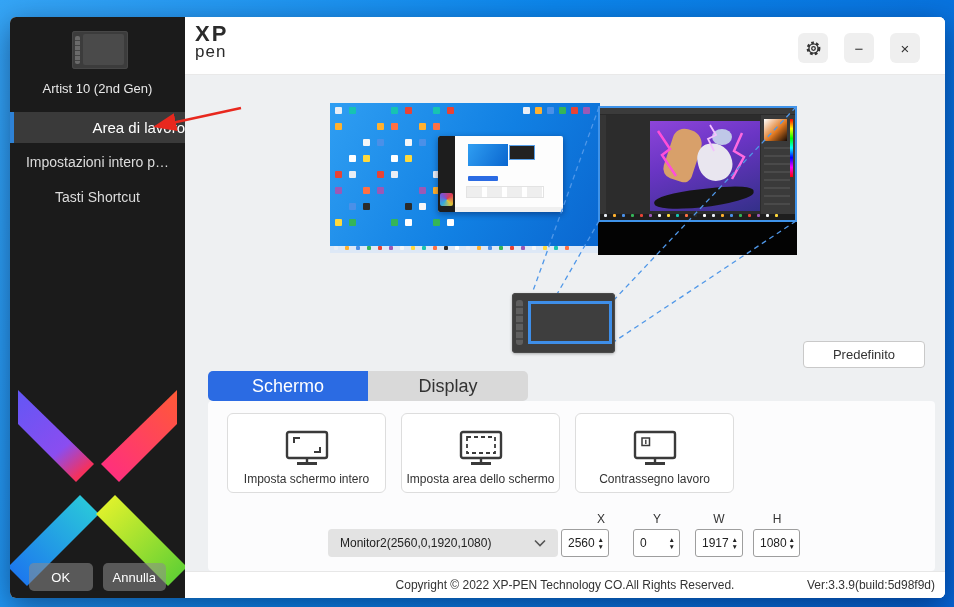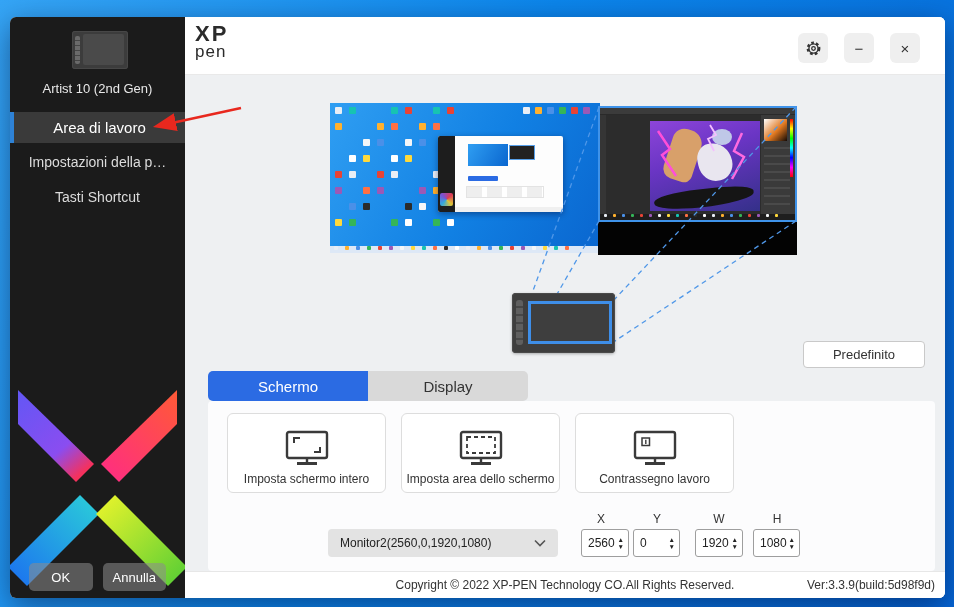--- a/index.html
+++ b/index.html
@@ -87,21 +87,21 @@
   .tablet .active-area { position:absolute; left:16px; top:8px; width:84px; height:43px;
             border:3px solid #3e8ee8; }
 
   .default-btn { position:absolute; left:618px; top:324px; width:122px; height:27px; background:#fff;
             border:1px solid #c9c9c9; border-radius:4px; font-size:13px; color:#333;
             display:flex; align-items:center; justify-content:center; cursor:pointer; }
 
   
   .tabs { position:absolute; left:23px; top:354px; display:flex; border-radius:5px; overflow:hidden; z-index:3; }
   .tab { width:160px; height:30px; display:flex; align-items:center; justify-content:center;
-         font-size:15px; background:#d9d9d9; color:#333; cursor:pointer; }
+         font-size:18px; background:#d9d9d9; color:#333; cursor:pointer; }
   .tab.active { background:#2b6be3; color:#fff; }
   .panel { position:absolute; left:23px; top:384px; width:727px; height:170px; background:#fcfcfd;
            border-radius:4px; z-index:1; }
 
   .cards { position:absolute; left:42px; top:396px; display:flex; gap:15px; z-index:3; }
   .card { width:159px; height:80px; background:#fff; border:1px solid #ddd; border-radius:6px;
           display:flex; flex-direction:column; align-items:center; justify-content:flex-end;
           padding-bottom:6px; cursor:pointer; }
   .card svg { margin-bottom:6px; }
   .card .lbl { font-size:12px; color:#333; white-space:nowrap; }
@@ -129,25 +129,25 @@
 
 <div class="window">
 
   <div class="sidebar">
     <div class="device-img">
       <div class="screen"></div>
       <div class="btns"></div>
     </div>
     <div class="device-name">Artist 10 (2nd Gen)</div>
 
-    <div class="nav-item active" style="top:95px; height:31px;">
+    <div class="nav-item active" style="top:95px; height:31px;justify-content:flex-end;">
       <span>Area di lavoro</span>
     </div>
     <div class="nav-item" style="top:130px; height:30px;">
-      <span>Impostazioni della p…</span>
+      <span>Impostazioni intero p…</span>
     </div>
     <div class="nav-item" style="top:165px; height:30px;">
       <span>Tasti Shortcut</span>
     </div>
 
     <svg class="xlogo" viewBox="0 0 175 210">
       <defs>
         <linearGradient id="gP" x1="0" y1="0" x2="0.7" y2="1">
           <stop offset="0" stop-color="#6257f5"></stop>
             <stop offset="0.7" stop-color="#8a4df0"></stop>
@@ -401,36 +401,36 @@
       <svg width="12" height="8" viewBox="0 0 12 8">
         <polyline points="1,1.5 6,6.5 11,1.5" fill="none" stroke="#555" stroke-width="1.6"></polyline>
       </svg>
     </div>
 
     <div class="coord-label" style="left:392px;">X</div>
     <div class="coord-label" style="left:448px;">Y</div>
     <div class="coord-label" style="left:510px;">W</div>
     <div class="coord-label" style="left:568px;">H</div>
 
-    <div class="spinner" style="left:396px; width:48px;">
+    <div class="spinner" style="left:376px; width:48px;">
       <span class="val">2560</span>
       <span class="stepper">
         <span>▲</span>
         <span>▼</span>
       </span>
     </div>
     <div class="spinner" style="left:448px; width:47px;">
       <span class="val">0</span>
       <span class="stepper">
         <span>▲</span>
         <span>▼</span>
       </span>
     </div>
     <div class="spinner" style="left:510px; width:48px;">
-      <span class="val">1920</span>
+      <span class="val">1917</span>
       <span class="stepper">
         <span>▲</span>
         <span>▼</span>
       </span>
     </div>
     <div class="spinner" style="left:568px; width:47px;">
       <span class="val">1080</span>
       <span class="stepper">
         <span>▲</span>
         <span>▼</span>

